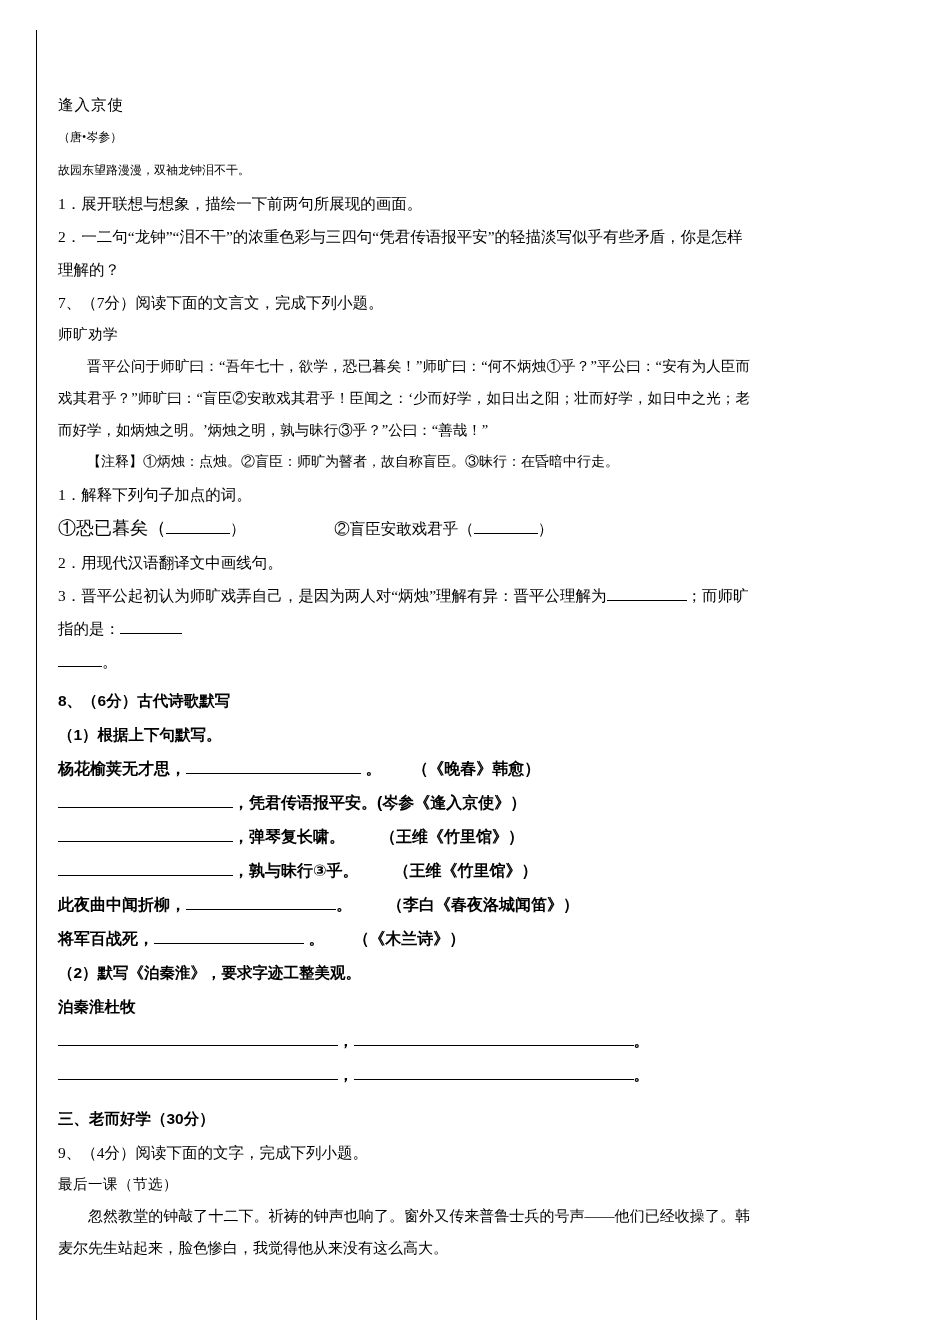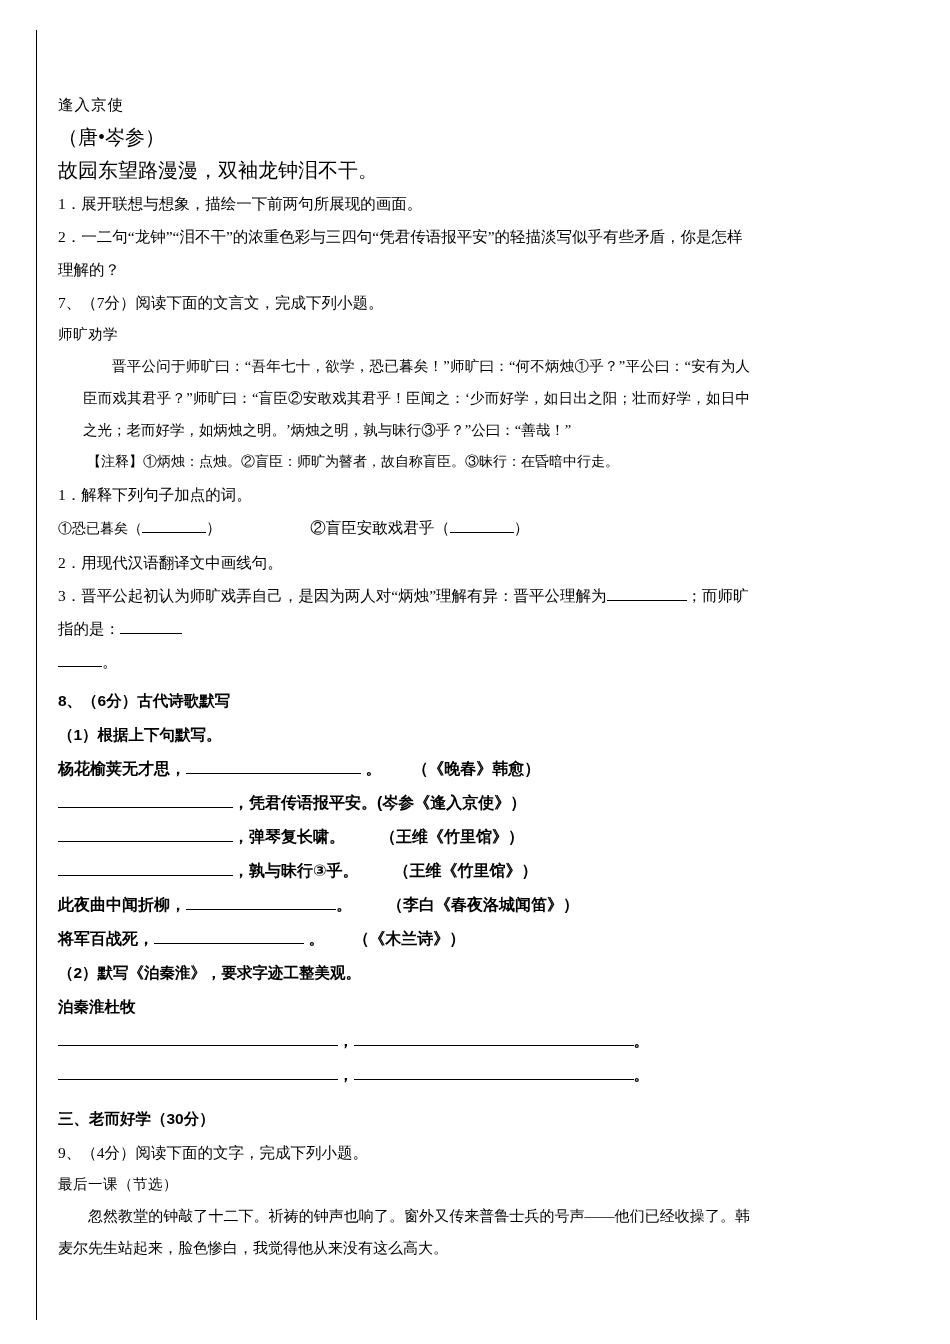--- a/index.html
+++ b/index.html
@@ -23,21 +23,21 @@
   }
   .vrule {
     position: absolute;
     left: 36px;
     top: 30px;
     width: 1px;
     height: 1290px;
     background: #000;
   }
   .line {
-    font-size: 20px;
+    font-size: 12px;
     line-height: 33px;
     margin: 0;
     white-space: pre-wrap;
   }
   .poem-title {
     font-size: 15.5px;
     line-height: 33px;
     letter-spacing: 1px;
   }
   .q-line {
@@ -47,21 +47,20 @@
   .small-head {
     font-size: 14.5px;
     line-height: 31px;
     letter-spacing: 0.5px;
   }
   .classical {
     font-size: 14.5px;
     line-height: 32px;
     text-indent: 29px;
     text-align: justify;
-    margin-left: 25px;
   }
   .classical-note {
     font-size: 14px;
     line-height: 32px;
     text-indent: 29px;
   }
   .sec-bold {
     font-size: 15.5px;
     line-height: 34px;
     font-weight: bold;
@@ -116,21 +115,21 @@
   <div class="q-line">1．展开联想与想象，描绘一下前两句所展现的画面。</div>
   <div class="q-line">2．一二句“龙钟”“泪不干”的浓重色彩与三四句“凭君传语报平安”的轻描淡写似乎有些矛盾，你是怎样理解的？</div>
 
   <div class="q-line">7、（7分）阅读下面的文言文，完成下列小题。</div>
   <div class="small-head">师旷劝学</div>
   <div class="classical">晋平公问于师旷曰：“吾年七十，欲学，恐已暮矣！”师旷曰：“何不炳烛①乎？”平公曰：“安有为人臣而戏其君乎？”师旷曰：“盲臣②安敢戏其君乎！臣闻之：‘少而好学，如日出之阳；壮而好学，如日中之光；老而好学，如炳烛之明。’炳烛之明，孰与昧行③乎？”公曰：“善哉！”</div>
   <div class="classical-note">【注释】①炳烛：点烛。②盲臣：师旷为瞽者，故自称盲臣。③昧行：在昏暗中行走。</div>
 
   <div class="q-line">1．解释下列句子加点的词。</div>
   <div class="ans-row">
-    <span style="font-weight:normal;font-family:'Liberation Serif',serif;font-size:14px;">①恐已暮矣（</span><span class="blank blank-s"></span><span style="font-weight:normal;font-family:'Liberation Serif',serif;font-size:15.5px;">）</span>
+    <span style="font-weight:normal;font-family:'Liberation Serif',serif;font-size:18px;">①恐已暮矣（</span><span class="blank blank-s"></span><span style="font-weight:normal;font-family:'Liberation Serif',serif;font-size:15.5px;">）</span>
     <span style="display:inline-block;width:80px;"></span>
     <span style="font-weight:normal;font-family:'Liberation Serif',serif;font-size:15.5px;">②盲臣安敢戏君乎（</span><span class="blank blank-s"></span><span style="font-weight:normal;font-family:'Liberation Serif',serif;font-size:15.5px;">）</span>
   </div>
 
   <div class="q-line">2．用现代汉语翻译文中画线句。</div>
 
   <div class="q-line">
     <span>3．晋平公起初认为师旷戏弄自己，是因为两人对“炳烛”理解有异：晋平公理解为</span><span class="blank blank-inline"></span><span>；而师旷指的是：</span><span class="blank" style="width:62px;"></span>
   </div>
   <div class="q-line">

